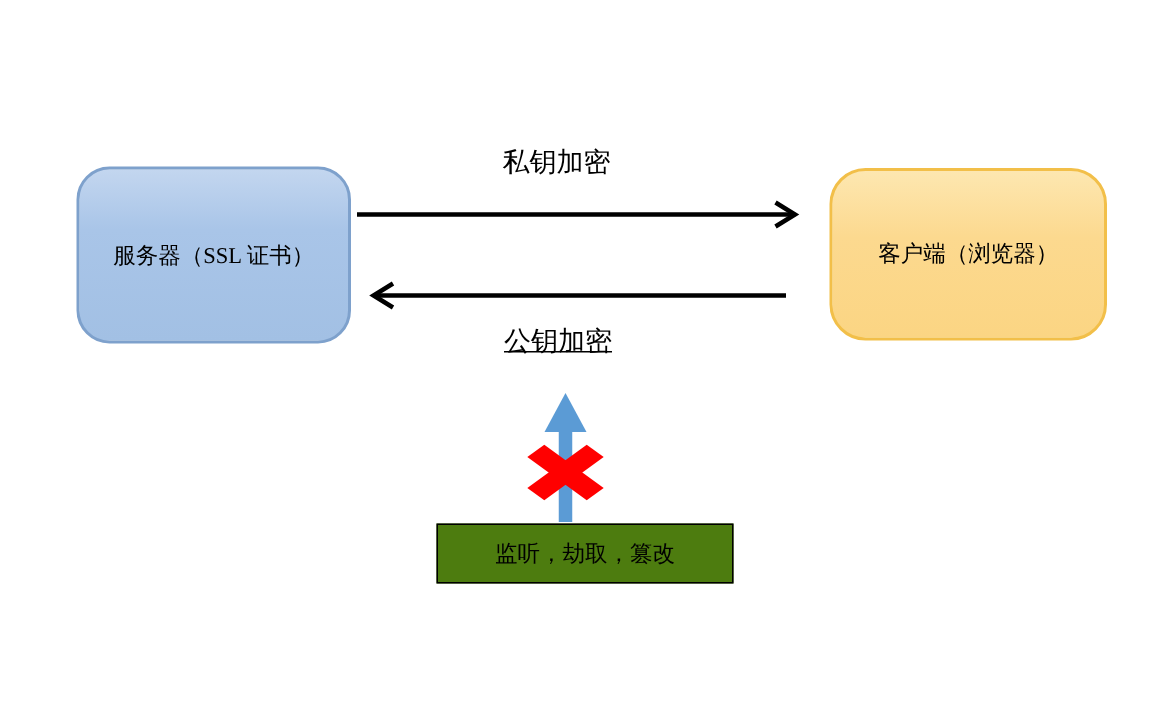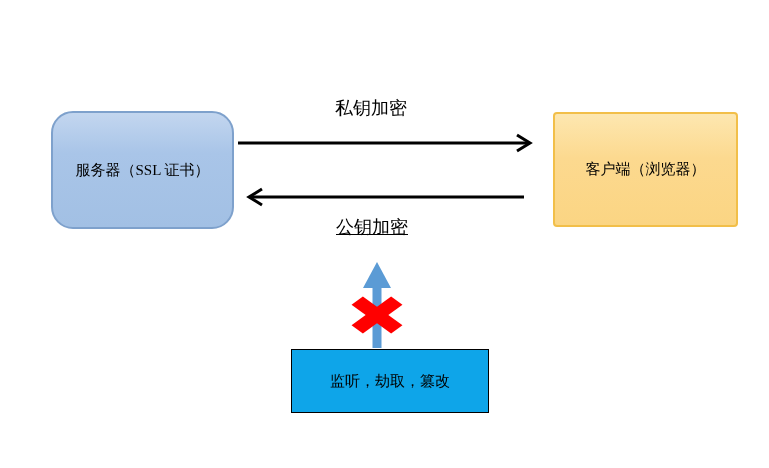--- a/index.html
+++ b/index.html
@@ -34,39 +34,39 @@
     left: 51px; top: 111px;
     width: 183px; height: 118px;
     border-radius: 22px;
     background: linear-gradient(to bottom, #c3d6ef 0%, #a9c5e8 35%, #a2c0e4 100%);
     border: 2px solid #7ea1cc;
     font-family: Liberation Serif, serif;
   }
   .node-client {
     left: 553px; top: 112px;
     width: 185px; height: 115px;
-    border-radius: 4px;
+    border-radius: 24px;
     background: linear-gradient(to bottom, #fde7b0 0%, #fcd98f 40%, #fbd583 100%);
     border: 2px solid #f2bf49;
   }
   .flow-label {
     position: absolute;
     width: 160px;
     text-align: center;
     font-size: 18px;
     color: #000000;
   }
   .flow-label-private { left: 291px; top: 96px; }
   .flow-label-public  { left: 292px; top: 215px; text-decoration: underline; }
   .attack-box {
     position: absolute;
     left: 291px; top: 349px;
-    width: 198px; height: 64px;
+    width: 198px; height: 40px;
     box-sizing: border-box;
-    background: #0ea5e9;
+    background: #4d7c0f;
     border: 1px solid #000000;
     display: flex;
     align-items: center;
     justify-content: center;
     font-size: 15px;
     color: #000000;
   }
 </style>
 </head>
 <body>

